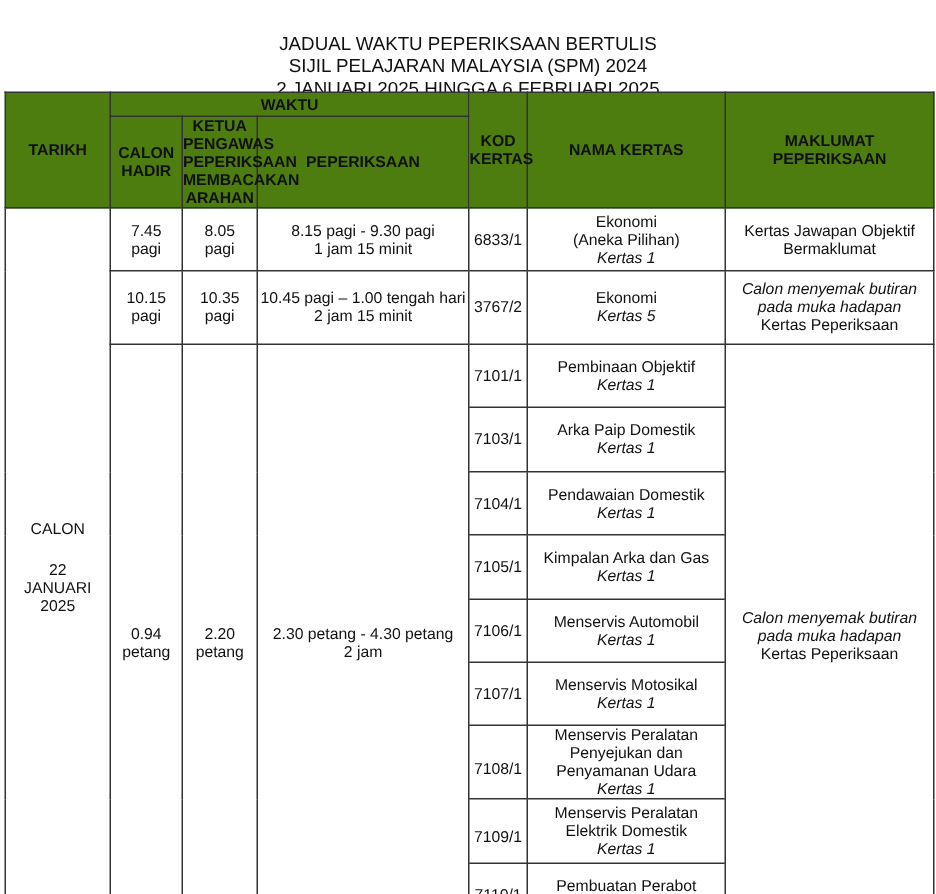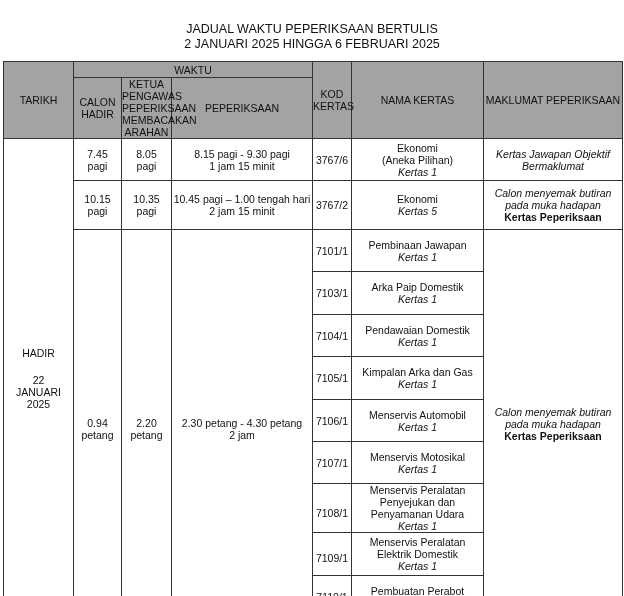--- a/index.html
+++ b/index.html
@@ -5,36 +5,37 @@
   html, body { margin: 0; padding: 0; background: #ffffff; }
   body { width: 624px; height: 596px; position: relative; overflow: hidden;
          font-family: "Liberation Sans", sans-serif; color: #111; }
   .title { position: absolute; left: 0; top: 3px; width: 624px; text-align: center;
            font-weight: normal; font-size: 12.5px; line-height: 15px; color: #111; margin-top: 19px; }
   .title div { white-space: nowrap; }
   table.sched { position: absolute; left: 3px; top: 61px; border-collapse: collapse;
                 table-layout: fixed; width: 619px; }
   table.sched td, table.sched th { border: 1.5px solid #333; padding: 0; text-align: center;
                 vertical-align: middle; font-size: 10.5px; line-height: 12px; font-weight: normal; }
-  table.sched th { background: #a3a3a3; color: #111; font-weight: normal; }
+  table.sched th { background: #4d7c0f; color: #111; font-weight: bold; }
   th.big { font-size: 12.5px; line-height: 14px; }
   th.small { font-size: 7.5px; line-height: 9px; }
   th.tiny { font-size: 5.5px; line-height: 7px; }
   th.kod { font-size: 9.5px; line-height: 11px; }
   .it { font-style: italic; }
-  .bi { font-style: italic; font-weight: bold; }
-  .b { font-weight: bold; }
+  .bi { font-weight: bold; }
+  .b { font-weight: normal; }
   td.date { font-weight: bold; font-size: 12.5px; line-height: 15px; }
   .gap { height: 15px; }
 </style>
 </head>
 <body>
 
 <div class="title">
   <div>JADUAL WAKTU PEPERIKSAAN BERTULIS</div>
+  <div>SIJIL PELAJARAN MALAYSIA (SPM) 2024</div>
   <div>2 JANUARI 2025 HINGGA 6 FEBRUARI 2025</div>
 </div>
 
 <table class="sched">
   <colgroup>
     <col style="width:70px">
       <col style="width:48px">
       <col style="width:50px">
       <col style="width:141px">
     <col style="width:39px">
@@ -52,39 +53,39 @@
     <tr style="height:43px">
       <th class="small">CALON HADIR</th>
       <th class="tiny">KETUA PENGAWAS PEPERIKSAAN MEMBACAKAN ARAHAN</th>
       <th class="big">PEPERIKSAAN</th>
     </tr>
   </thead>
   <tbody>
 
     <tr style="height:42px">
       <td rowspan="11" class="date">
-        <div>HADIR</div>
+        <div>CALON</div>
         <div class="gap"></div>
         <div>22</div>
         <div>JANUARI</div>
         <div>2025</div>
       </td>
       <td>
         <div>7.45</div>
         <div>pagi</div>
       </td>
       <td>
         <div>8.05</div>
         <div>pagi</div>
       </td>
       <td>
         <div>8.15 pagi - 9.30 pagi</div>
         <div>1 jam 15 minit</div>
       </td>
-      <td>3767/6</td>
+      <td>6833/1</td>
       <td>
         <div>Ekonomi</div>
         <div>(Aneka Pilihan)</div>
         <div class="it">Kertas 1</div>
       </td>
       <td class="bi">Kertas Jawapan Objektif Bermaklumat</td>
     </tr>
 
     <tr style="height:49px">
       <td>
@@ -118,21 +119,21 @@
       <td rowspan="9" style="padding-top:10px">
         <div>2.20</div>
         <div>petang</div>
       </td>
       <td rowspan="9" style="padding-top:10px">
         <div>2.30 petang - 4.30 petang</div>
         <div>2 jam</div>
       </td>
       <td>7101/1</td>
       <td>
-        <div>Pembinaan Jawapan</div>
+        <div>Pembinaan Objektif</div>
         <div class="it">Kertas 1</div>
       </td>
       <td rowspan="9">
         <div class="it" style="padding:0 8px">Calon menyemak butiran pada muka hadapan</div>
         <div class="b">Kertas Peperiksaan</div>
       </td>
     </tr>
     <tr style="height:43px">
       <td>7103/1</td>
       <td>

